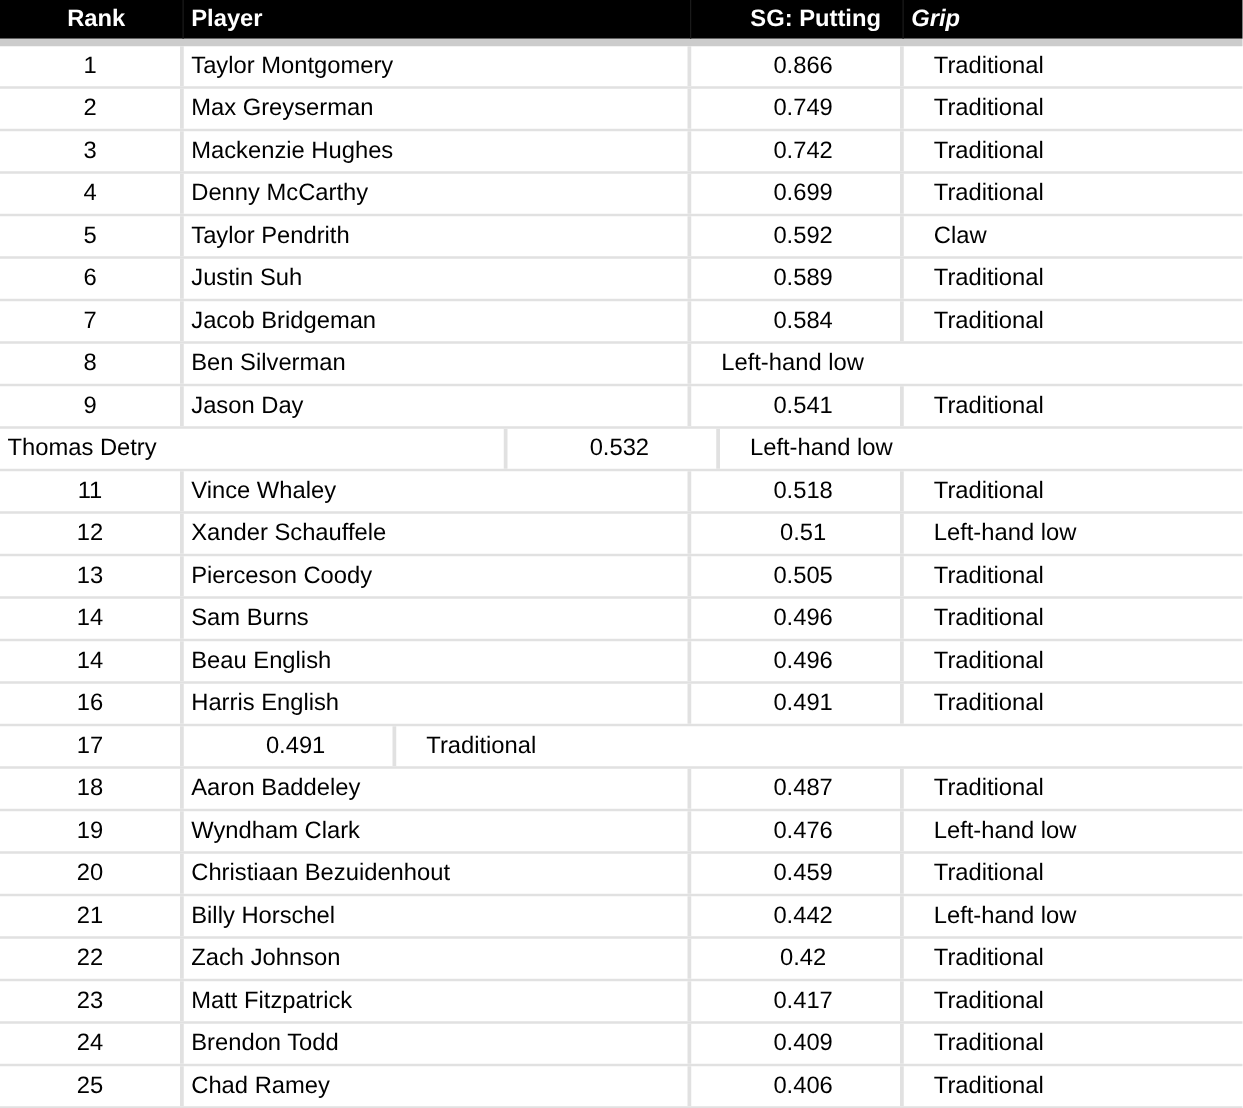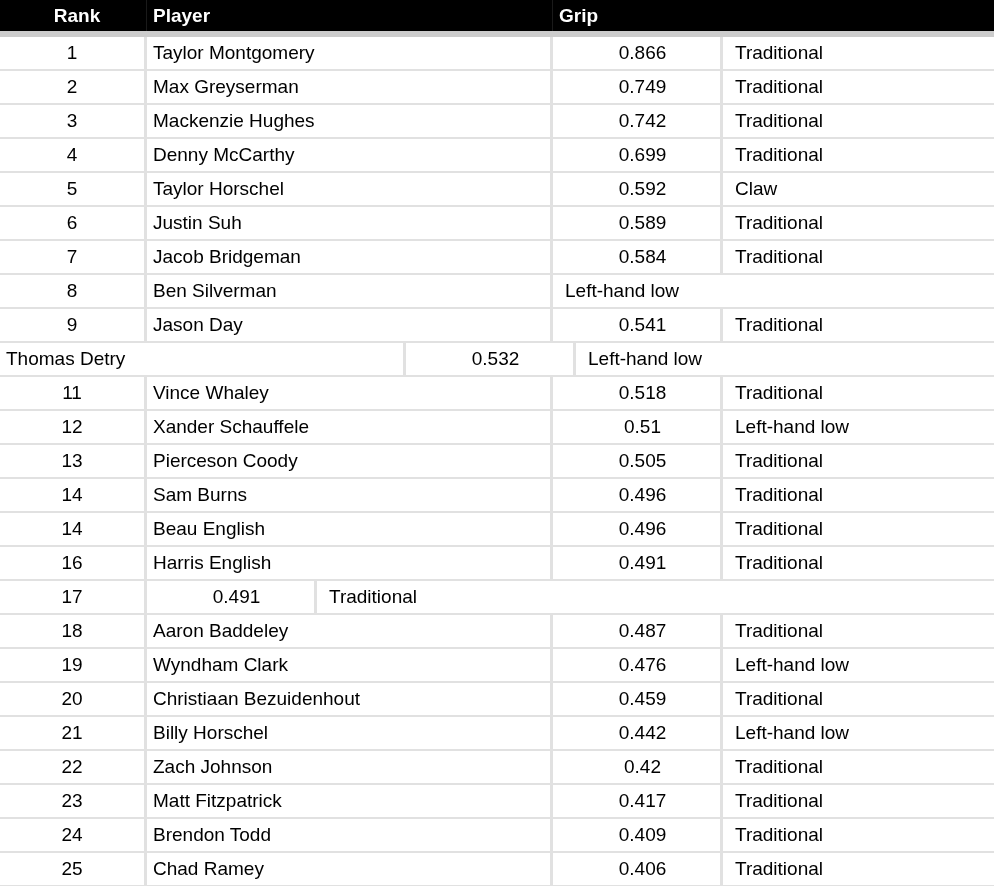--- a/index.html
+++ b/index.html
@@ -10,35 +10,36 @@
       display: flex; height: 31px; background: #000000; color: #ffffff;
       font-weight: bold; font-size: 19px; align-items: center;
     }
     .header .cell { height: 31px; line-height: 29px; }
     .divider { height: 6px; background: #cccccc; }
     .row { display: flex; height: 34px; border-bottom: 2px solid #e1e1e1; font-size: 19px; }
     .cell { height: 100%; display: flex; align-items: center; white-space: nowrap; overflow: hidden; }
     .c-rank { width: 147px; justify-content: center; padding-left: 0; }
     .c-player { width: 406px; padding-left: 6px; text-align: center; }
     .c-sg { width: 170px; justify-content: center; padding-left: 12px; }
-    .c-grip { width: 271px; padding-left: 12px; }
+    .c-grip { width: 271px; padding-left: 24px; }
     .row .c-rank, .row .c-player, .row .c-sg { border-right: 3px solid #e1e1e1; }
     .header .c-rank, .header .c-player, .header .c-sg { border-right: 1px solid #1a1a1a; }
     .header .c-rank { justify-content: center; padding-left: 8px; }
     .header .c-player { padding-left: 6px; }
     .header .c-sg { justify-content: center; padding-left: 30px; }
-    .header .c-grip { padding-left: 6px; }
+    .header .c-grip { padding-left: 6px; font-style: italic; }
   </style>
 </head>
 <body>
 
 <div class="table">
   <div class="header">
     <div class="cell c-rank">Rank</div>
     <div class="cell c-player">Player</div>
+    <div class="cell c-sg">SG: Putting</div>
     <div class="cell c-grip">Grip</div>
   </div>
   <div class="divider"></div>
   <div id="rows">
       <div class="row">
         <div class="cell c-rank">1</div>
         <div class="cell c-player">Taylor Montgomery</div>
         <div class="cell c-sg">0.866</div>
         <div class="cell c-grip">Traditional</div>
       </div>
@@ -55,21 +56,21 @@
         <div class="cell c-grip">Traditional</div>
       </div>
       <div class="row">
         <div class="cell c-rank">4</div>
         <div class="cell c-player">Denny McCarthy</div>
         <div class="cell c-sg">0.699</div>
         <div class="cell c-grip">Traditional</div>
       </div>
       <div class="row">
         <div class="cell c-rank">5</div>
-        <div class="cell c-player">Taylor Horschel</div>
+        <div class="cell c-player">Taylor Pendrith</div>
         <div class="cell c-sg">0.592</div>
         <div class="cell c-grip">Claw</div>
       </div>
       <div class="row">
         <div class="cell c-rank">6</div>
         <div class="cell c-player">Justin Suh</div>
         <div class="cell c-sg">0.589</div>
         <div class="cell c-grip">Traditional</div>
       </div>
       <div class="row">

